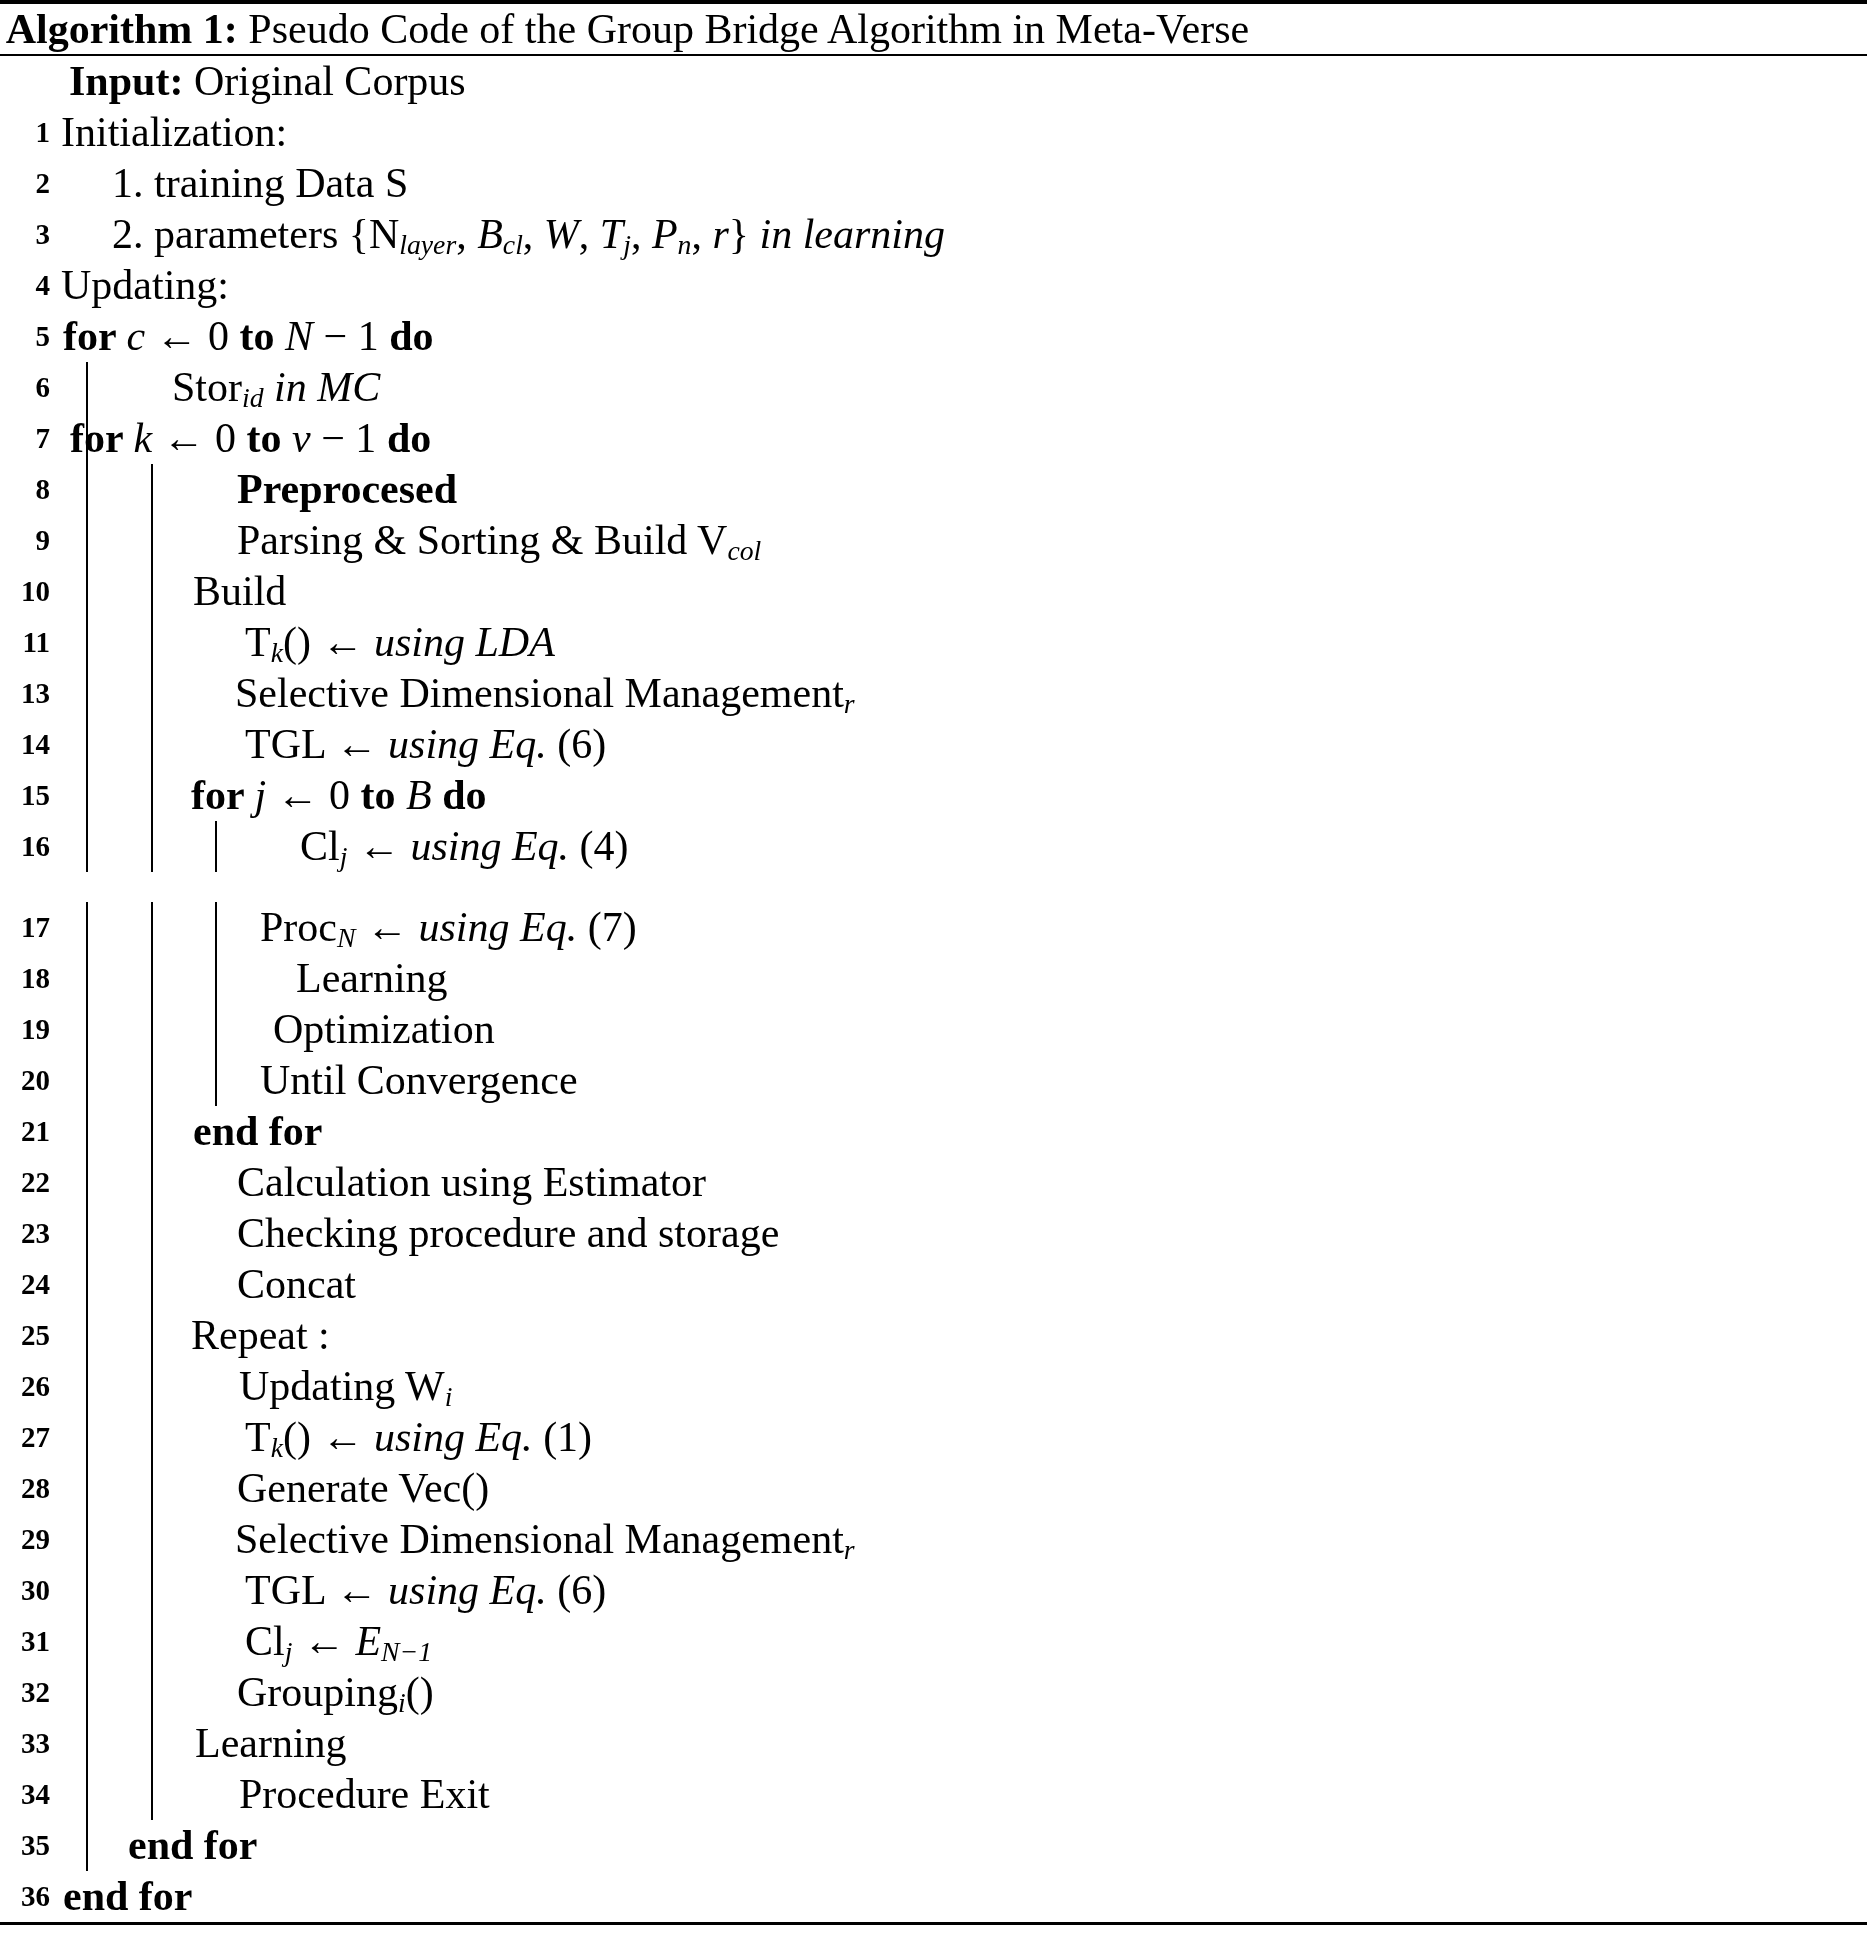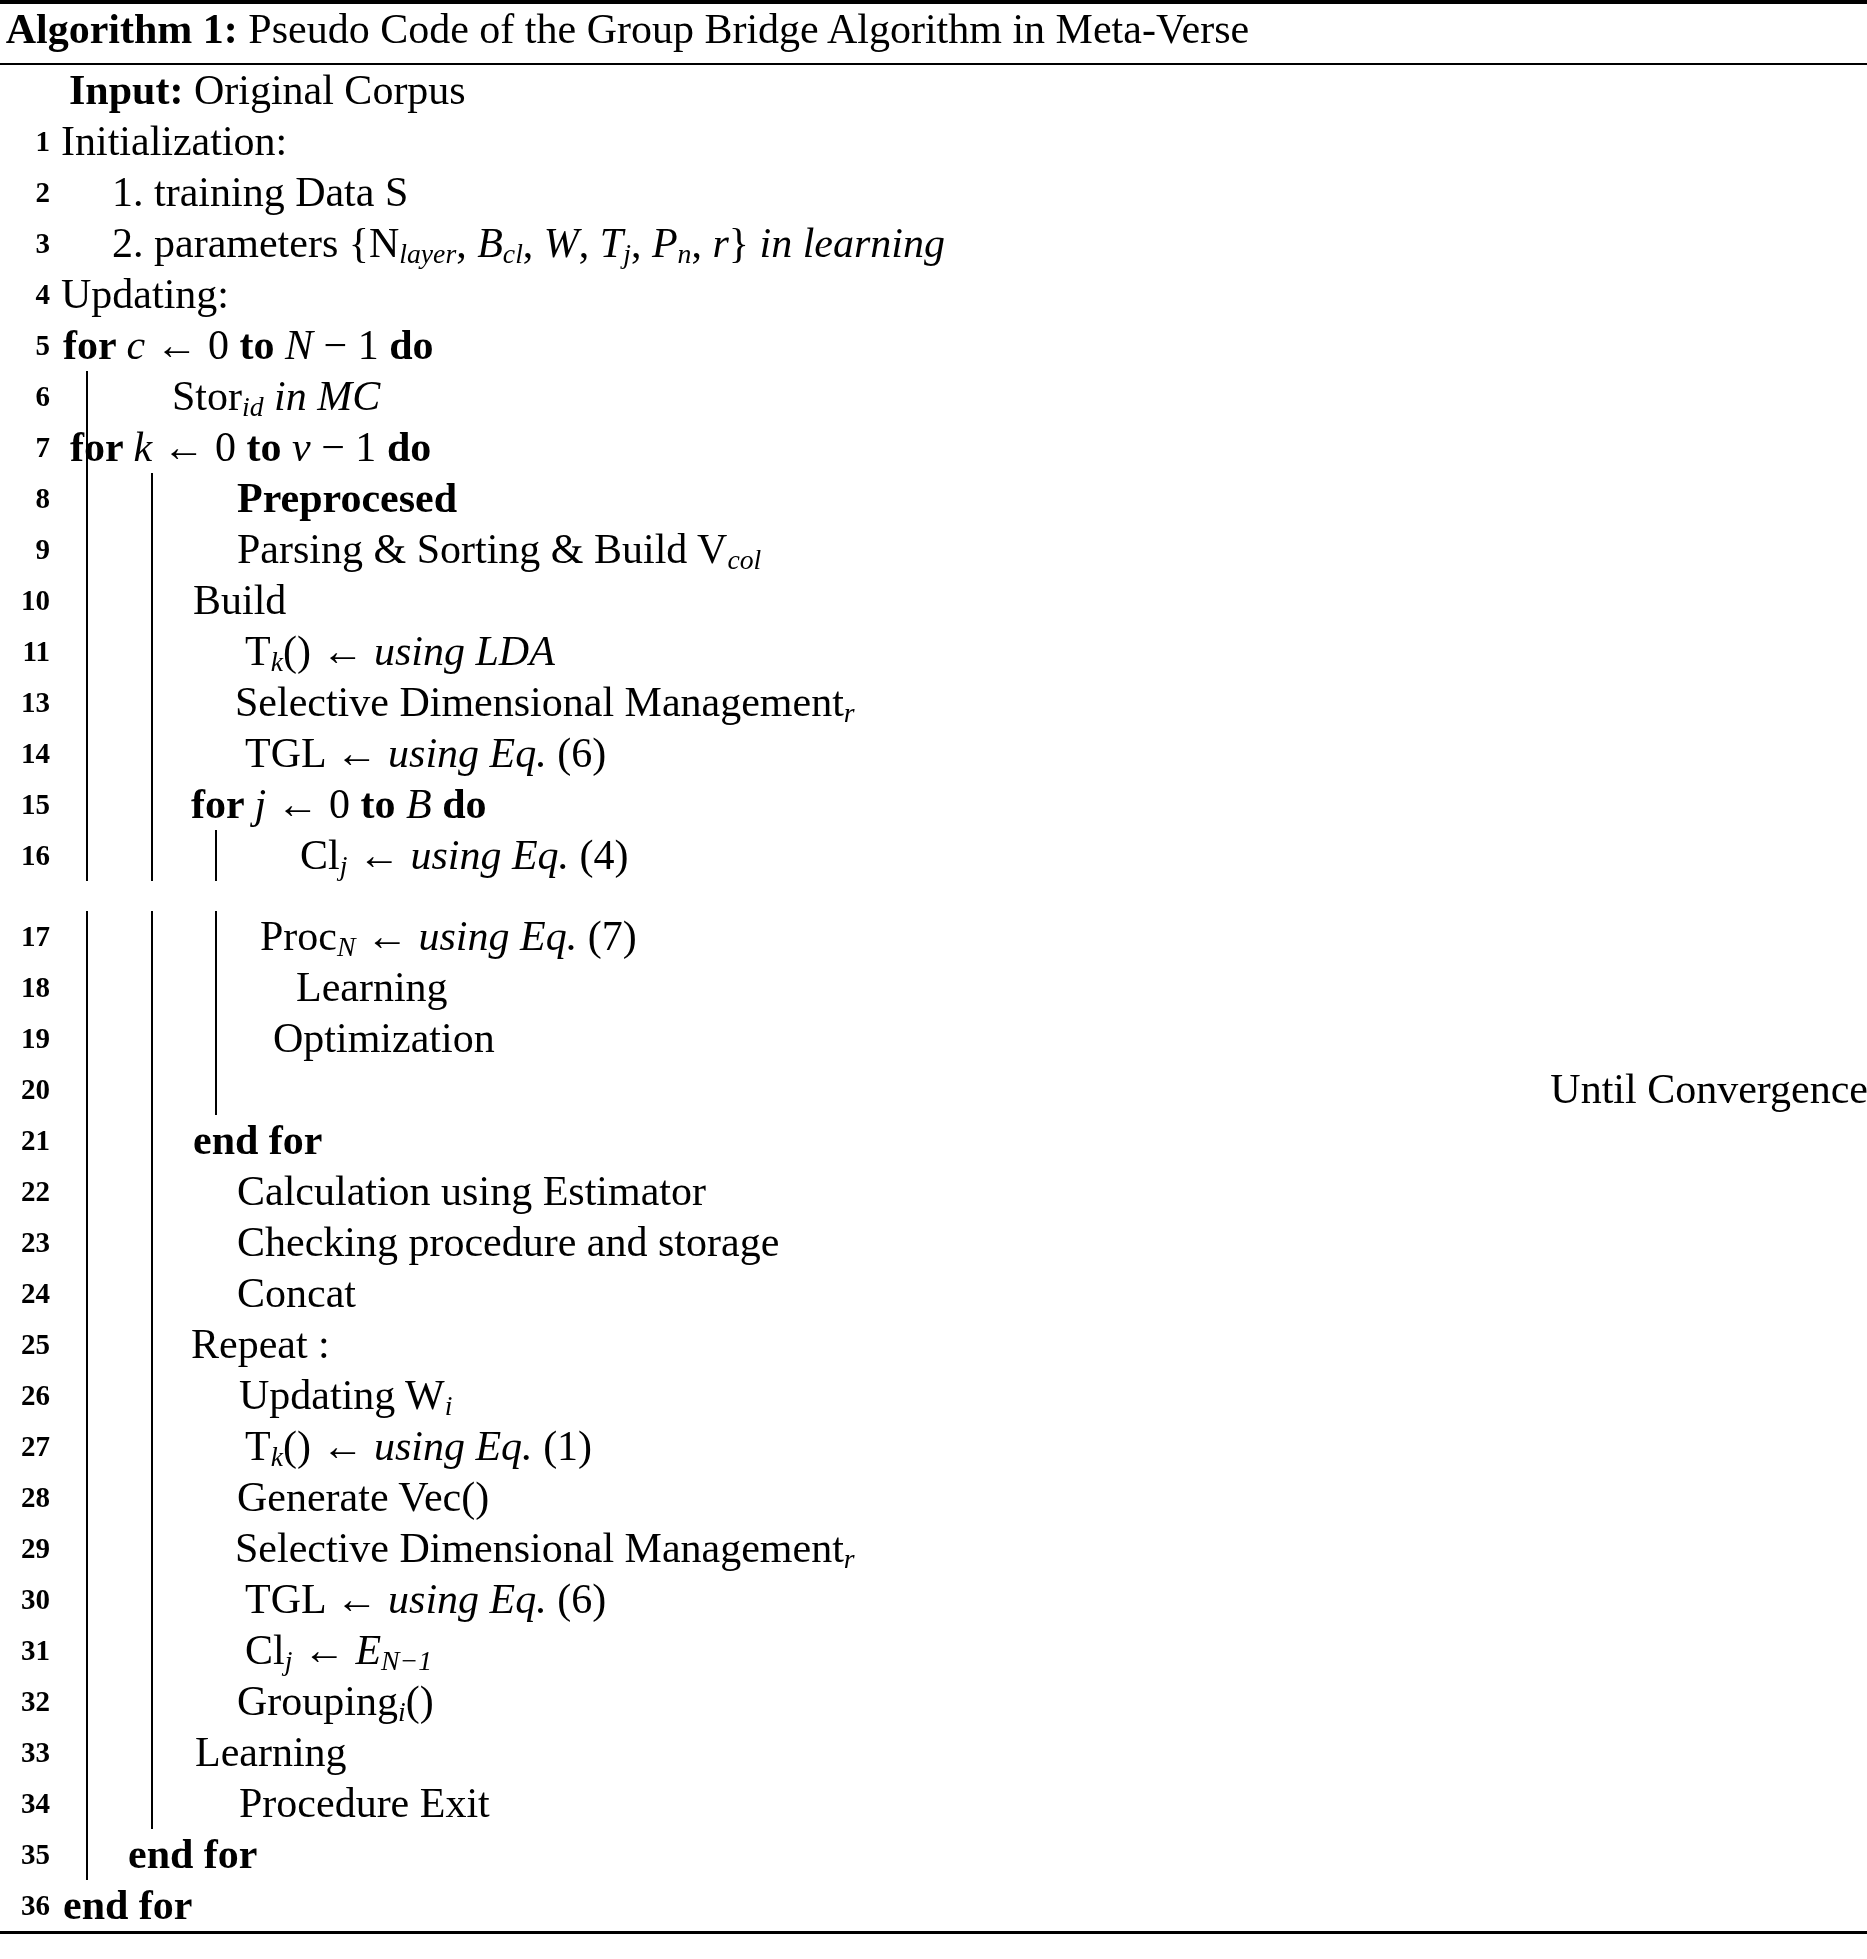--- a/index.html
+++ b/index.html
@@ -3,21 +3,21 @@
 <meta charset="utf-8">
 <style>
   html,body{margin:0;padding:0;background:#ffffff;}
   body{
     width:1868px;height:1960px;overflow:hidden;
     font-family:"Liberation Serif", serif;color:#000000;
     position:relative;
   }
   .rule-top{height:3.8px;background:#000;}
   .caption{
-    height:59px;line-height:50px;font-size:42px;
+    height:50px;line-height:50px;font-size:42px;
     padding-left:5.7px;white-space:nowrap;
   }
   .caption .cap-label{font-weight:bold;}
   .rule-mid{height:1.9px;background:#000;}
   .rule-bottom{height:3.8px;background:#000;}
   #algorithm-body{position:relative;}
   .row{
     position:relative;height:51px;line-height:51px;
     font-size:42px;white-space:nowrap;
   }
@@ -148,21 +148,21 @@
       <span class="vrule" style="left: 86px;"></span>
       <span class="vrule" style="left: 151px;"></span>
       <span class="vrule" style="left: 215px;"></span>
       <span class="content" style="margin-left: 273px;"><span>Optimization</span></span>
     </div>
     <div class="row">
       <span class="num">20</span>
       <span class="vrule" style="left: 86px;"></span>
       <span class="vrule" style="left: 151px;"></span>
       <span class="vrule" style="left: 215px;"></span>
-      <span class="content" style="margin-left: 260px; text-align: right;"><span>Until Convergence</span></span>
+      <span class="content" style="margin-left: 260px;"><span>Until Convergence</span></span>
     </div>
     <div class="row">
       <span class="num">21</span>
       <span class="vrule" style="left: 86px;"></span>
       <span class="vrule" style="left: 151px;"></span>
       <span class="content" style="margin-left: 193px;"><span class="b">end for</span></span>
     </div>
     <div class="row">
       <span class="num">22</span>
       <span class="vrule" style="left: 86px;"></span>

